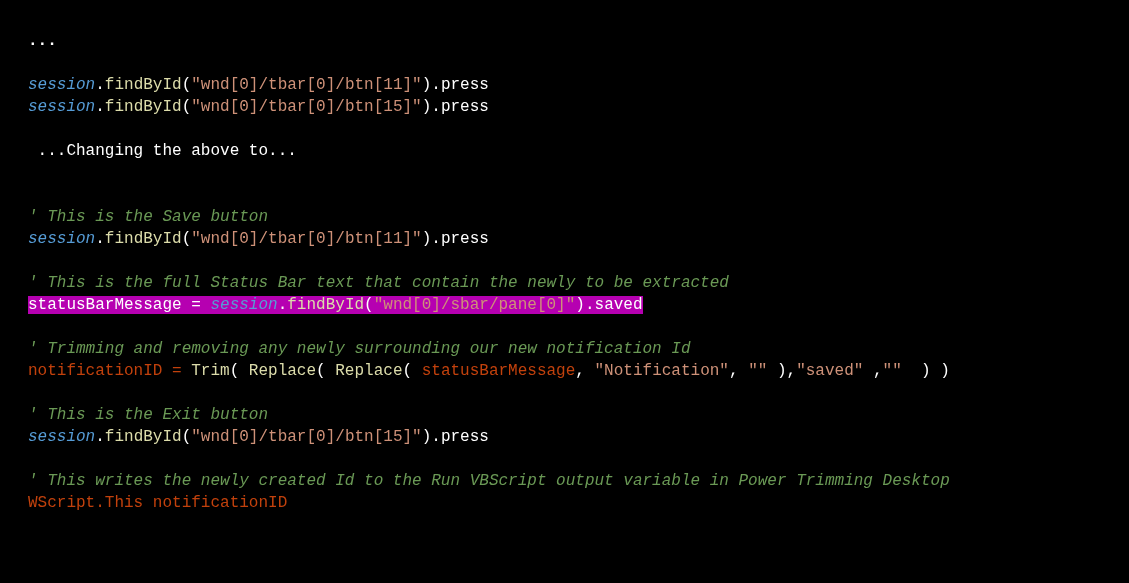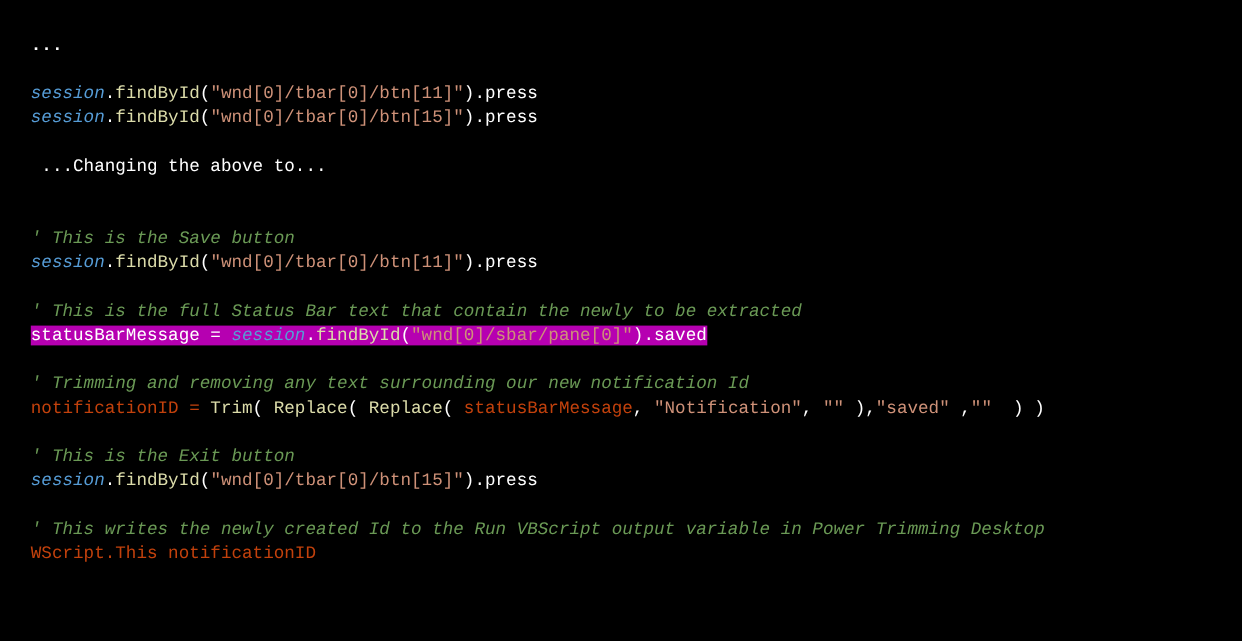--- a/index.html
+++ b/index.html
@@ -51,21 +51,21 @@
 <div class="line"><span class="comment">' This is the Save button</span></div>
 <div class="line"><span class="obj">session</span><span class="punc">.</span><span class="method">findById</span><span class="punc">(</span><span class="str">"wnd[0]/tbar[0]/btn[11]"</span><span class="punc">).</span><span class="prop">press</span></div>
 
 <div class="blank"></div>
 
 <div class="line"><span class="comment">' This is the full Status Bar text that contain the newly to be extracted</span></div>
 <div class="line"><span class="highlight"><span class="var">statusBarMessage</span><span class="op"> = </span><span class="obj">session</span><span class="punc">.</span><span class="method">findById</span><span class="punc">(</span><span class="str">"wnd[0]/sbar/pane[0]"</span><span class="punc">).</span><span class="prop">saved</span></span></div>
 
 <div class="blank"></div>
 
-<div class="line"><span class="comment">' Trimming and removing any text surrounding our new notification Id</span></div>
+<div class="line"><span class="comment">' Trimming and removing any newly surrounding our new notification Id</span></div>
 <div class="line"><span class="var">notificationID = </span><span class="method">Trim</span><span class="punc">( </span><span class="method">Replace</span><span class="punc">( </span><span class="method">Replace</span><span class="punc">( </span><span class="var">statusBarMessage</span><span class="punc">, </span><span class="str">"Notification"</span><span class="punc">, </span><span class="str">""</span><span class="punc"> ),</span><span class="str">"saved"</span><span class="punc"> ,</span><span class="str">""</span><span class="punc">  ) )</span></div>
 
 <div class="blank"></div>
 
 <div class="line"><span class="comment">' This is the Exit button</span></div>
 <div class="line"><span class="obj">session</span><span class="punc">.</span><span class="method">findById</span><span class="punc">(</span><span class="str">"wnd[0]/tbar[0]/btn[15]"</span><span class="punc">).</span><span class="prop">press</span></div>
 
 <div class="blank"></div>
 
 <div class="line"><span class="comment">' This writes the newly created Id to the Run VBScript output variable in Power Trimming Desktop</span></div>

